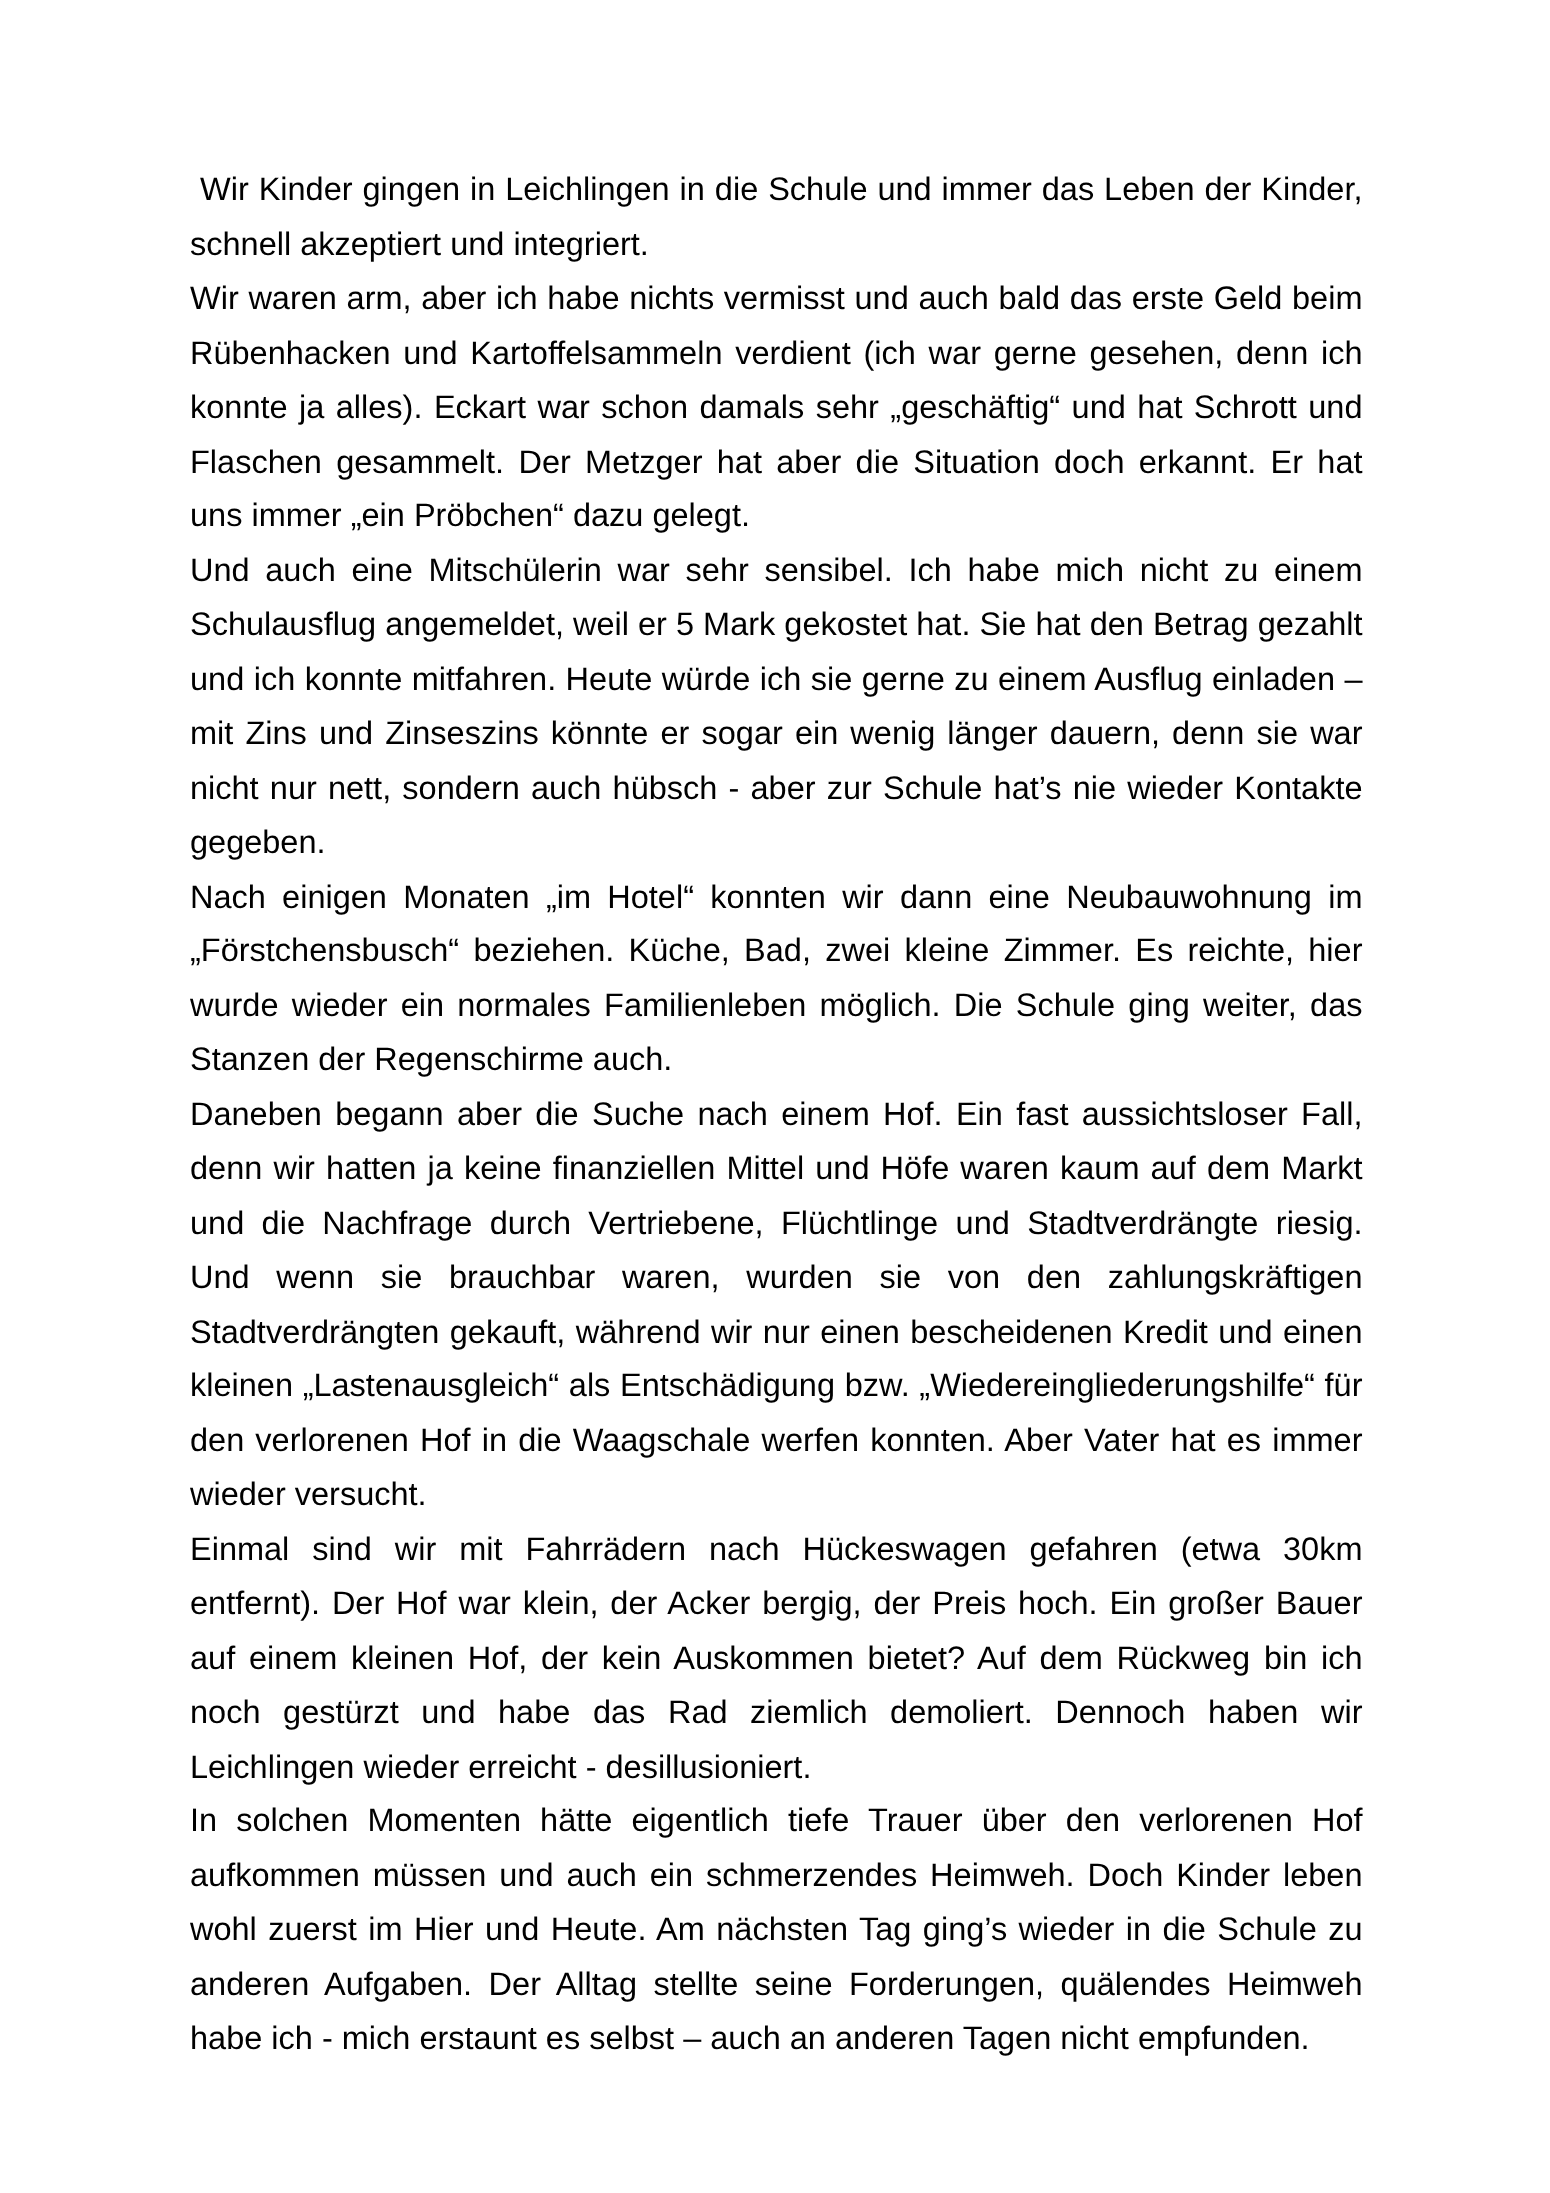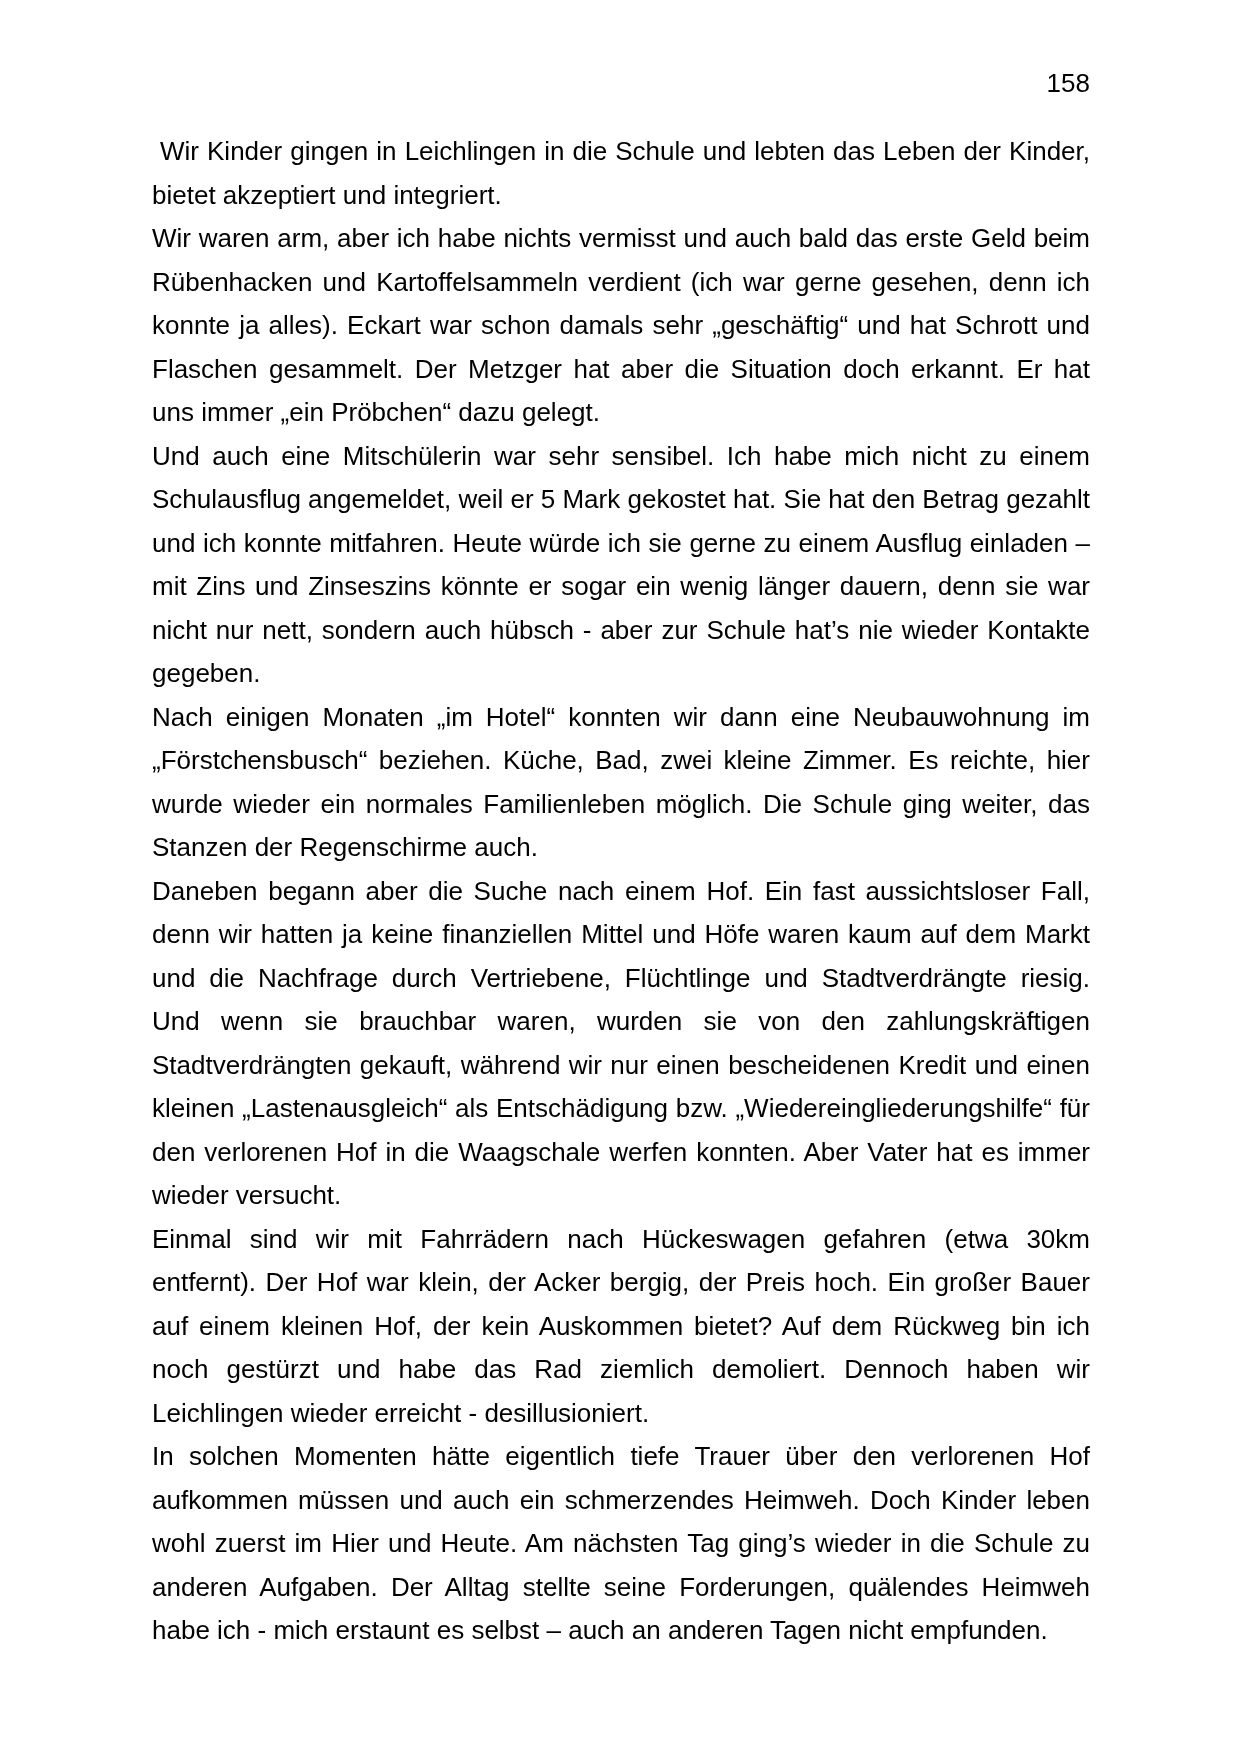--- a/index.html
+++ b/index.html
@@ -48,24 +48,23 @@
   }
   .body-text p.first-indent {
     text-indent: 8px;
   }
 </style>
 </head>
 <body>
 
 <div class="page">
 
-  <div class="page-number">158</div>
 
   <div class="body-text">
-    <p class="first-indent">Wir Kinder gingen in Leichlingen in die Schule und lebten das Leben der Kinder, bietet akzeptiert und integriert.</p>
+    <p class="first-indent">Wir Kinder gingen in Leichlingen in die Schule und immer das Leben der Kinder, schnell akzeptiert und integriert.</p>
     <p>Wir waren arm, aber ich habe nichts vermisst und auch bald das erste Geld beim Rübenhacken und Kartoffelsammeln verdient (ich war gerne gesehen, denn ich konnte ja alles). Eckart war schon damals sehr „geschäftig“ und hat Schrott und Flaschen gesammelt. Der Metzger hat aber die Situation doch erkannt. Er hat uns immer „ein Pröbchen“ dazu gelegt.</p>
     <p>Und auch eine Mitschülerin war sehr sensibel. Ich habe mich nicht zu einem Schulausflug angemeldet, weil er 5 Mark gekostet hat. Sie hat den Betrag gezahlt und ich konnte mitfahren. Heute würde ich sie gerne zu einem Ausflug einladen – mit Zins und Zinseszins könnte er sogar ein wenig länger dauern, denn sie war nicht nur nett, sondern auch hübsch - aber zur Schule hat’s nie wieder Kontakte gegeben.</p>
     <p>Nach einigen Monaten „im Hotel“ konnten wir dann eine Neubauwohnung im „Förstchensbusch“ beziehen. Küche, Bad, zwei kleine Zimmer. Es reichte, hier wurde wieder ein normales Familienleben möglich. Die Schule ging weiter, das Stanzen der Regenschirme auch.</p>
     <p>Daneben begann aber die Suche nach einem Hof. Ein fast aussichtsloser Fall, denn wir hatten ja keine finanziellen Mittel und Höfe waren kaum auf dem Markt und die Nachfrage durch Vertriebene, Flüchtlinge und Stadtverdrängte riesig. Und wenn sie brauchbar waren, wurden sie von den zahlungskräftigen Stadtverdrängten gekauft, während wir nur einen bescheidenen Kredit und einen kleinen „Lastenausgleich“ als Entschädigung bzw. „Wiedereingliederungshilfe“ für den verlorenen Hof in die Waagschale werfen konnten. Aber Vater hat es immer wieder versucht.</p>
     <p>Einmal sind wir mit Fahrrädern nach Hückeswagen gefahren (etwa 30km entfernt). Der Hof war klein, der Acker bergig, der Preis hoch. Ein großer Bauer auf einem kleinen Hof, der kein Auskommen bietet? Auf dem Rückweg bin ich noch gestürzt und habe das Rad ziemlich demoliert. Dennoch haben wir Leichlingen wieder erreicht - desillusioniert.</p>
     <p>In solchen Momenten hätte eigentlich tiefe Trauer über den verlorenen Hof aufkommen müssen und auch ein schmerzendes Heimweh. Doch Kinder leben wohl zuerst im Hier und Heute. Am nächsten Tag ging’s wieder in die Schule zu anderen Aufgaben. Der Alltag stellte seine Forderungen, quälendes Heimweh habe ich - mich erstaunt es selbst – auch an anderen Tagen nicht empfunden.</p>
   </div>
 
 </div>
 

